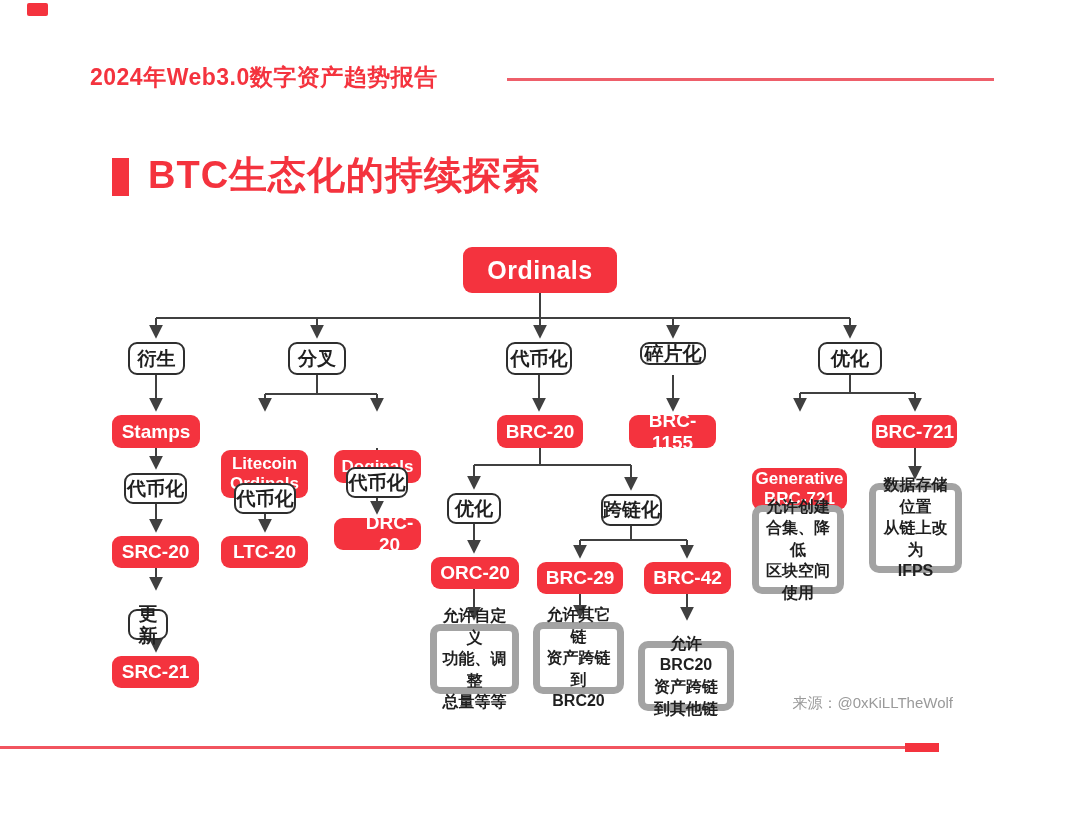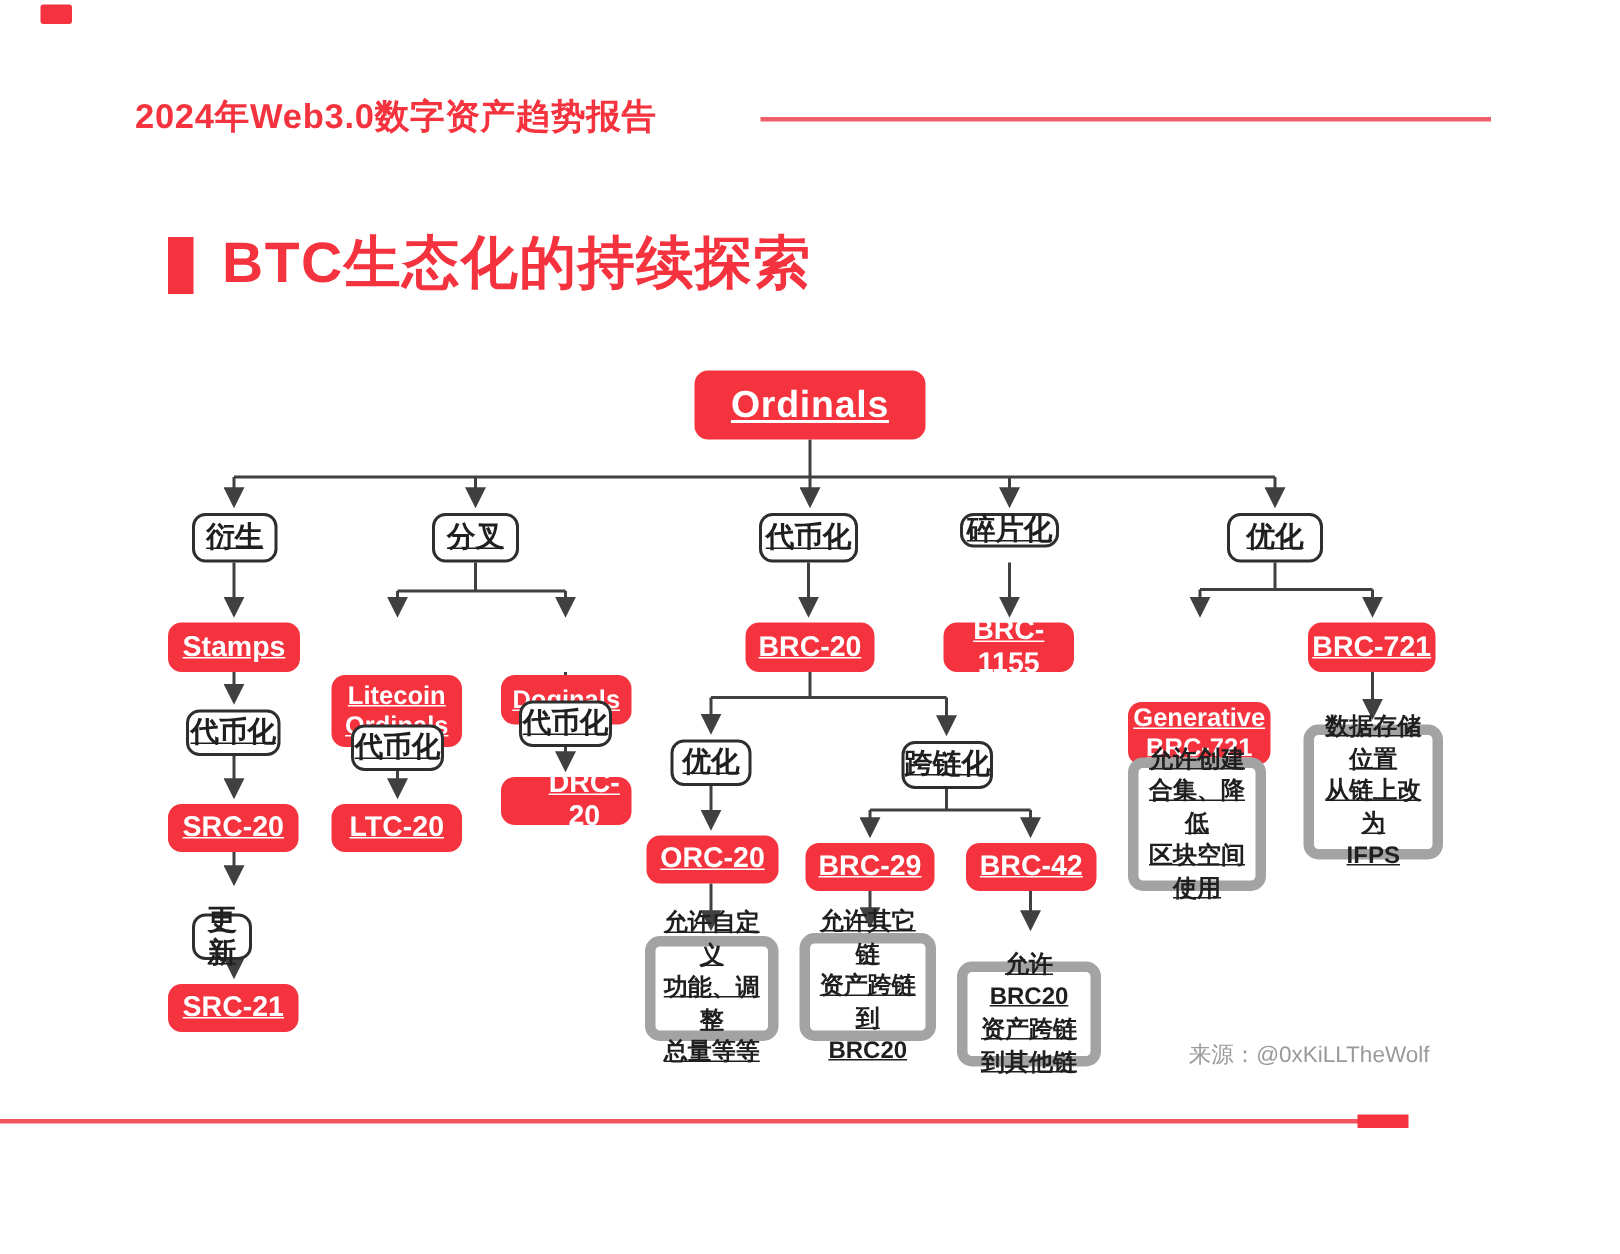--- a/index.html
+++ b/index.html
@@ -8,21 +8,21 @@
     font-family:"Liberation Sans","DejaVu Sans",sans-serif;
   }
   .corner-mark{position:absolute;left:27px;top:3px;width:21px;height:13px;background:#F4333E;border-radius:2px;}
   .report-title{position:absolute;left:90px;top:62px;font-size:23px;font-weight:bold;color:#F4333E;letter-spacing:0.5px;white-space:nowrap;}
   .header-line{position:absolute;left:507px;top:78px;width:487px;height:3px;background:#EE5F6A;}
   .heading-bar{position:absolute;left:112px;top:158px;width:17px;height:38px;background:#F4333E;}
   .heading-text{position:absolute;left:148px;top:150px;font-size:38px;font-weight:bold;color:#F4333E;letter-spacing:1px;white-space:nowrap;}
   .connector-layer{position:absolute;left:0;top:0;width:1080px;height:836px;z-index:1;}
   .node{
     position:absolute;z-index:2;display:flex;align-items:center;justify-content:center;
-    text-align:center;border-radius:9px;white-space:pre-line;box-sizing:border-box;line-height:1.15;text-decoration:underline;
+    text-align:center;border-radius:9px;white-space:pre-line;box-sizing:border-box;line-height:1.15;
   }
   .node.red{background:#F4333E;color:#ffffff;font-weight:bold;font-size:19px;}
   .node.red.small{font-size:17px;margin-top:35px;}
   .node.white{background:#ffffff;border:2px solid #2E2E2E;color:#1f1f1f;font-weight:600;font-size:19px;}
   .node.desc{background:#ffffff;border:7px solid #a3a3a3;color:#1f1f1f;font-weight:600;font-size:16px;line-height:1.35;border-radius:10px;}
   .root-node{font-size:25px !important;letter-spacing:0.5px;}
   .source-note{position:absolute;right:127px;top:694px;font-size:15px;color:#9A9A9A;white-space:nowrap;}
   .footer-line{position:absolute;left:0;top:746px;width:906px;height:3px;background:#F2545F;}
   .footer-block{position:absolute;left:905px;top:743px;width:34px;height:9px;background:#F4333E;}
 </style>

